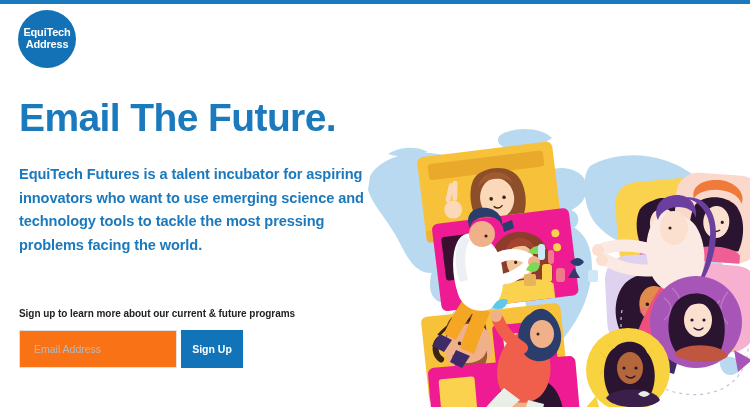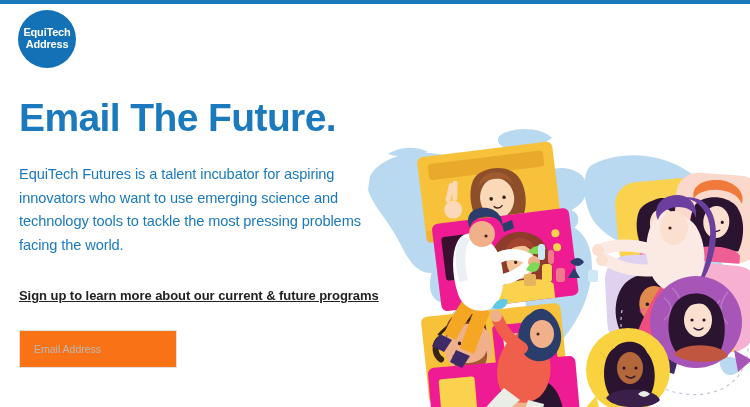--- a/index.html
+++ b/index.html
@@ -31,26 +31,26 @@
   
   #left { position: absolute; left: 19px; top: 98px; width: 345px; }
   #headline {
     font-size: 39px; font-weight: bold; color: #1b79bd;
     letter-spacing: -0.6px; line-height: 1.0;
   }
   #lede {
     margin-top: 26px;
     font-size: 14.6px; color: #1b79bd; line-height: 1.62;
     letter-spacing: -0.1px;
+    font-weight: bold;
   }
   #signup-label {
-    position: absolute; left: 19px; top: 288px;
-    font-size: 13px; font-weight: bold; color: #222222;
+    position: absolute; left: 19px; top: 308px;
+    font-size: 10px; font-weight: bold; color: #222222;
     letter-spacing: -0.05px;
-    text-decoration: underline;
   }
 
   
   #form { position: absolute; left: 19px; top: 330px; display: flex; align-items: stretch; }
   #email-input {
     width: 158px; height: 38px;
     border: 1px solid #e0e0e0; background: #f97316;
     padding: 0 14px; font-size: 10.5px; color: #3a3a3a;
     font-family: "Liberation Sans", sans-serif; outline: none;
   }
@@ -80,20 +80,21 @@
 
   <div id="left">
     <h1 id="headline">Email The Future.</h1>
     <p id="lede">EquiTech Futures is a talent incubator for aspiring innovators who want to use emerging science and technology tools to tackle the most pressing problems facing the world.</p>
   </div>
 
   <div id="signup-label">Sign up to learn more about our current &amp; future programs</div>
 
   <div id="form">
     <input id="email-input" type="text" placeholder="Email Address" style="">
+    <button id="signup-btn">Sign Up</button>
   </div>
 
   <div id="art">
     <svg viewBox="0 0 398 349" xmlns="http://www.w3.org/2000/svg">
       <defs>
         <clipPath id="cpA">
             <rect x="0" y="0" width="398" height="349"></rect>
           </clipPath>
       </defs>
       <g clip-path="url(#cpA)">

